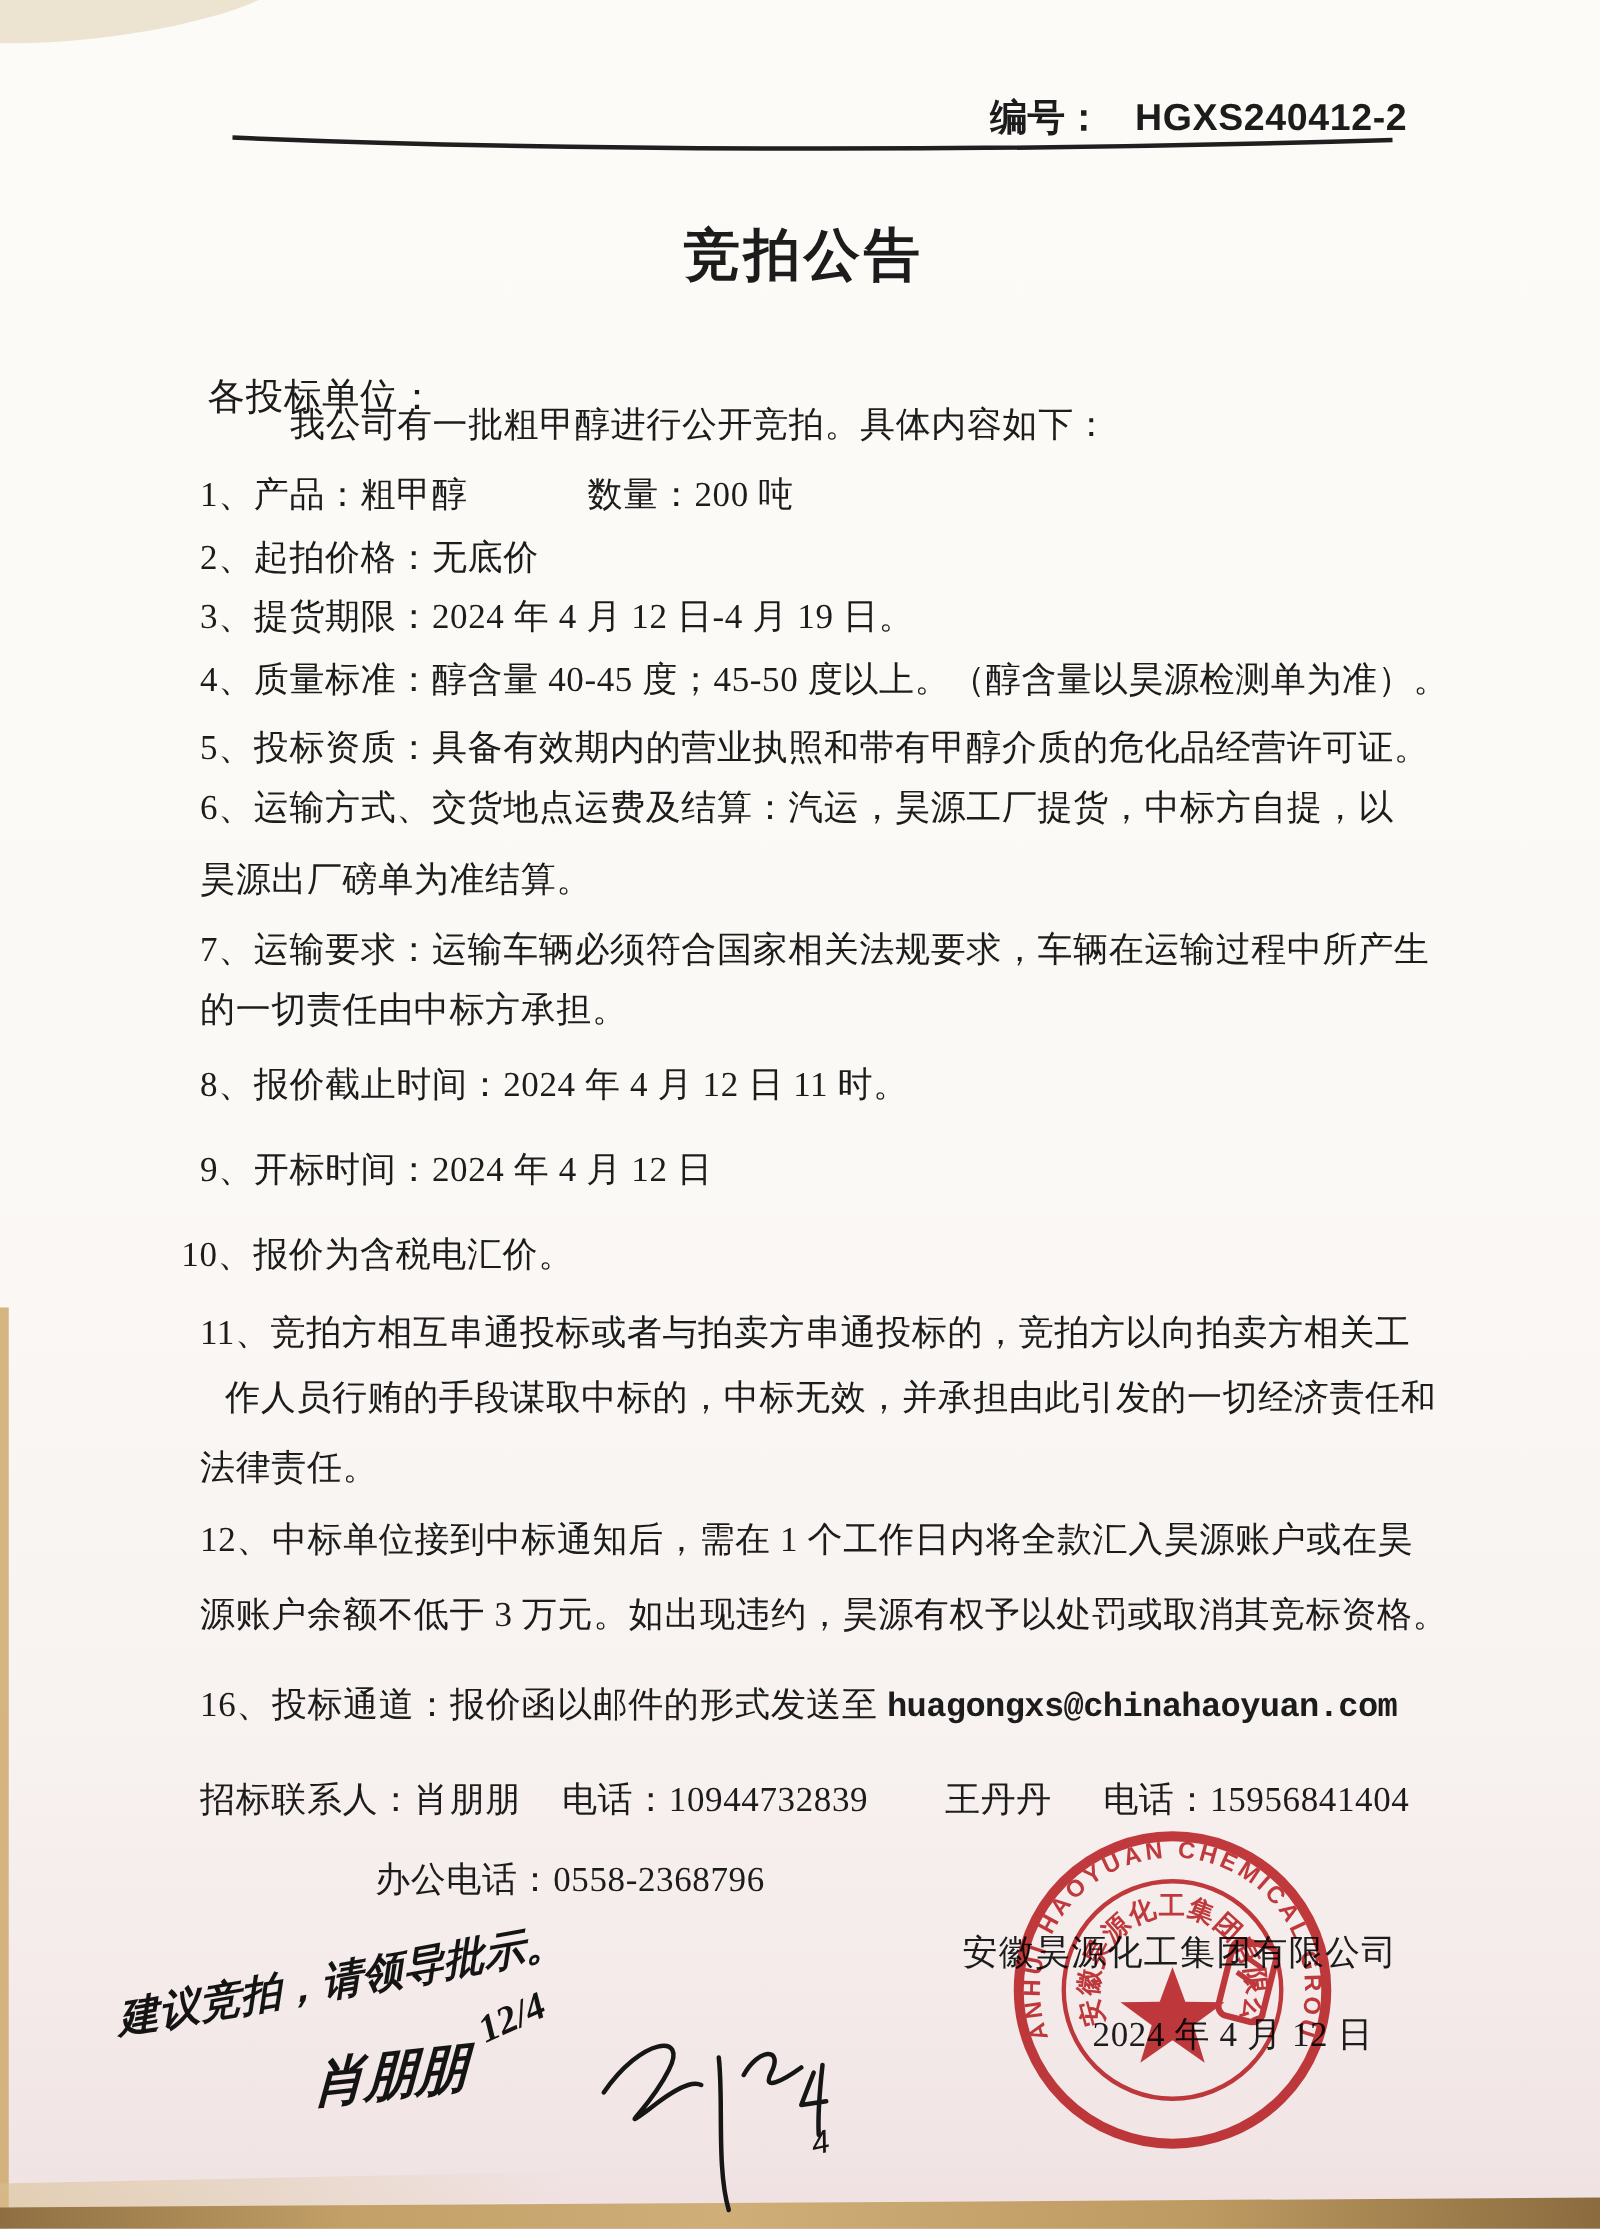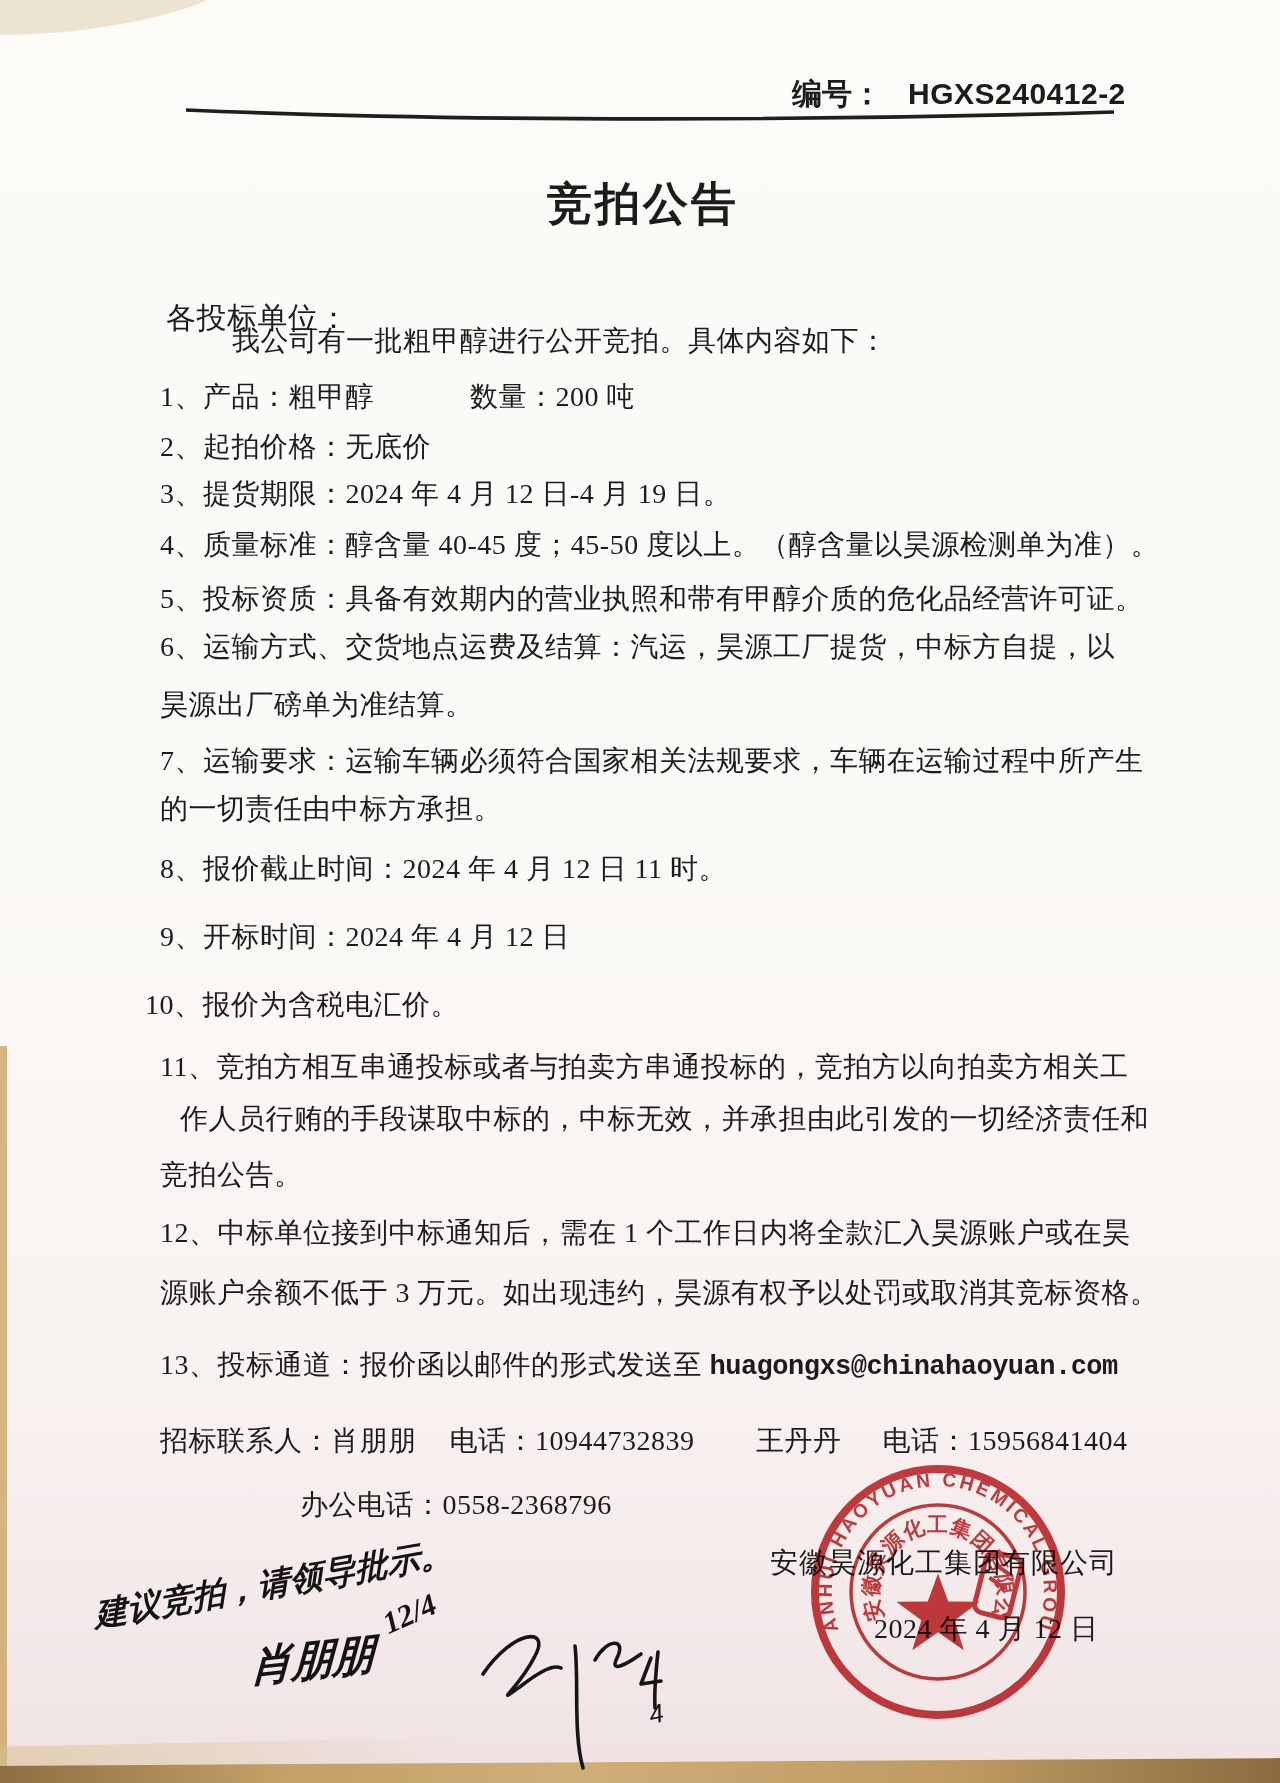--- a/index.html
+++ b/index.html
@@ -67,26 +67,26 @@
   <div class="line" style="top:582px;left:160px;">5、投标资质：具备有效期内的营业执照和带有甲醇介质的危化品经营许可证。</div>
   <div class="line" style="top:630px;left:160px;">6、运输方式、交货地点运费及结算：汽运，昊源工厂提货，中标方自提，以</div>
   <div class="line" style="top:688px;left:160px;">昊源出厂磅单为准结算。</div>
   <div class="line" style="top:744px;left:160px;">7、运输要求：运输车辆必须符合国家相关法规要求，车辆在运输过程中所产生</div>
   <div class="line" style="top:792px;left:160px;">的一切责任由中标方承担。</div>
   <div class="line" style="top:852px;left:160px;">8、报价截止时间：2024 年 4 月 12 日 11 时。</div>
   <div class="line" style="top:920px;left:160px;">9、开标时间：2024 年 4 月 12 日</div>
   <div class="line" style="top:988px;left:145px;">10、报价为含税电汇价。</div>
   <div class="line" style="top:1050px;left:160px;">11、竞拍方相互串通投标或者与拍卖方串通投标的，竞拍方以向拍卖方相关工</div>
   <div class="line" style="top:1102px;left:160px;margin-left:20px;">作人员行贿的手段谋取中标的，中标无效，并承担由此引发的一切经济责任和</div>
-  <div class="line" style="top:1158px;left:160px;">竞拍公告。</div>
+  <div class="line" style="top:1158px;left:160px;">法律责任。</div>
   <div class="line" style="top:1216px;left:160px;">12、中标单位接到中标通知后，需在 1 个工作日内将全款汇入昊源账户或在昊</div>
   <div class="line" style="top:1276px;left:160px;">源账户余额不低于 3 万元。如出现违约，昊源有权予以处罚或取消其竞标资格。</div>
 
   <div class="line" style="top:1348px;left:160px;">
-    <span>13、投标通道：报价函以邮件的形式发送至 </span><span class="email">huagongxs@chinahaoyuan.com</span>
+    <span>16、投标通道：报价函以邮件的形式发送至 </span><span class="email">huagongxs@chinahaoyuan.com</span>
   </div>
 
   <div class="line" style="top:1424px;left:160px;">
     <span>招标联系人：肖朋朋</span>
     <span style="display:inline-block;width:18px;"></span>
     <span>电话：10944732839</span>
   </div>
   <div class="line" style="top:1424px;left:756px;">
     <span>王丹丹</span>
     <span style="display:inline-block;width:26px;"></span>

